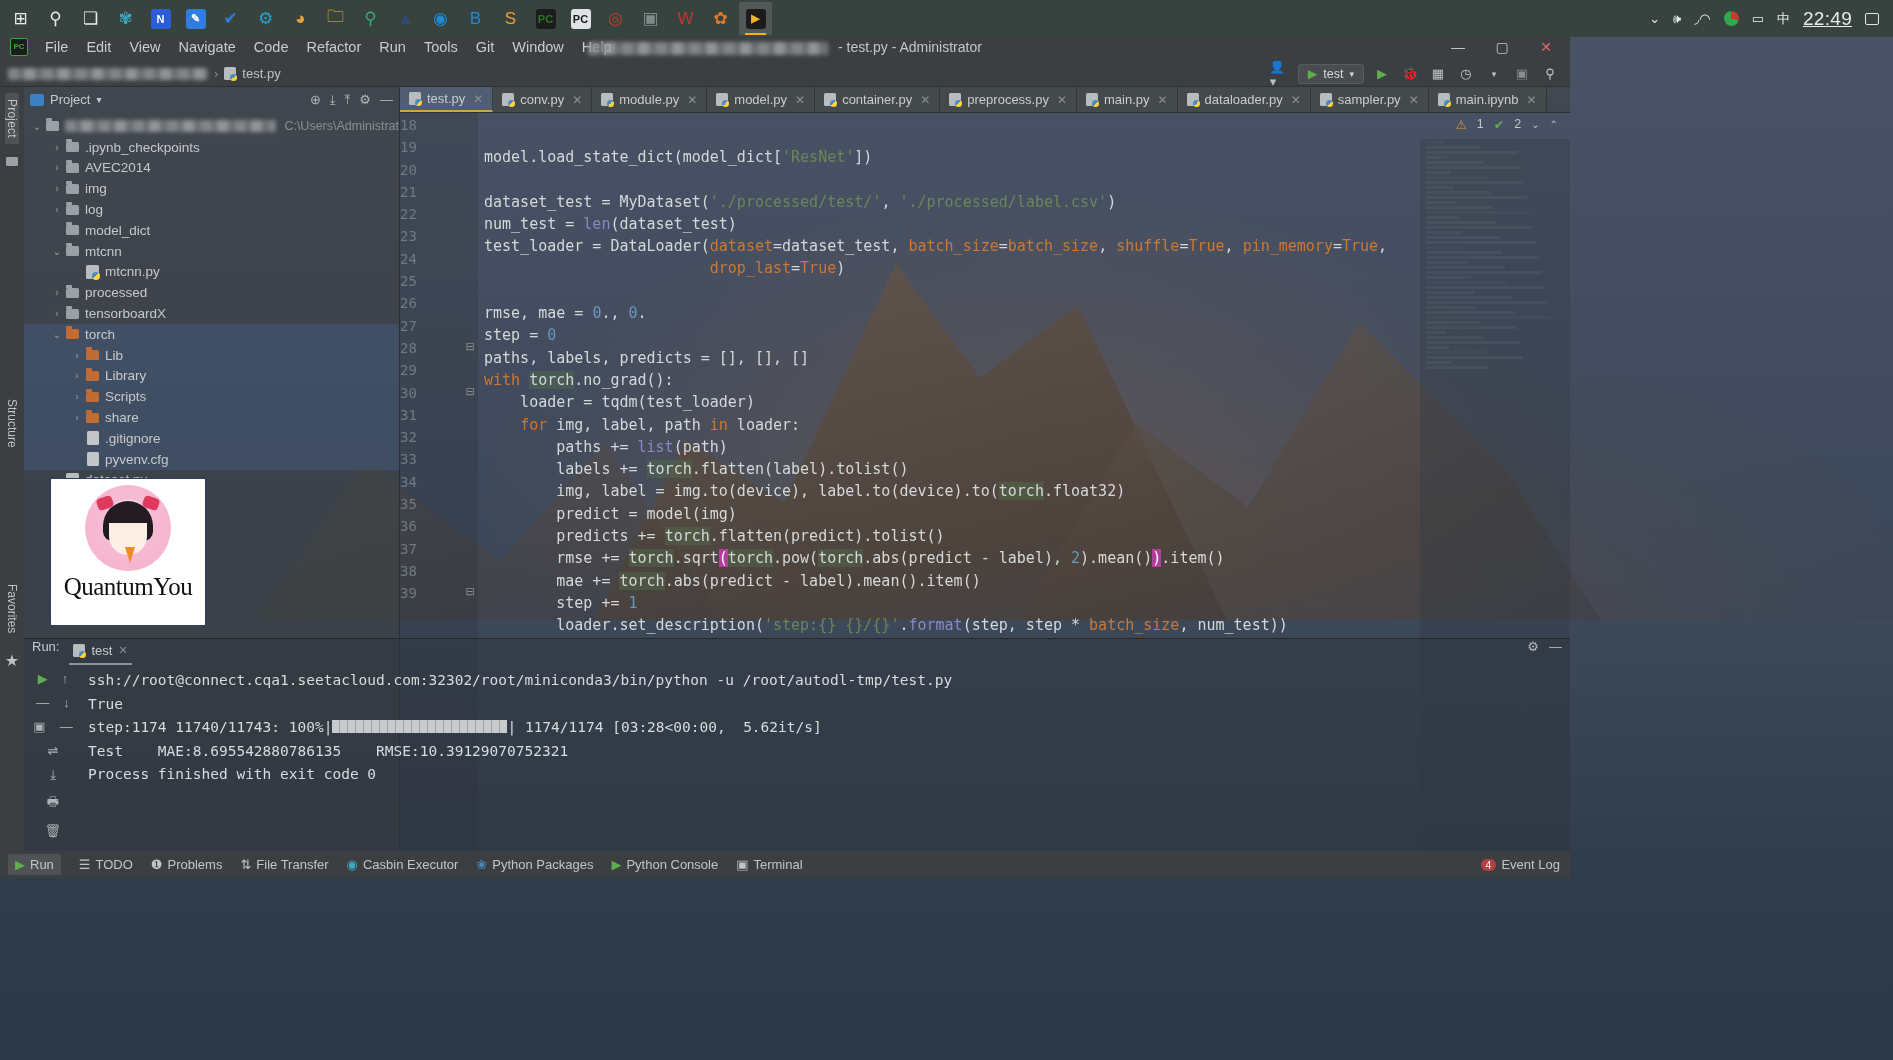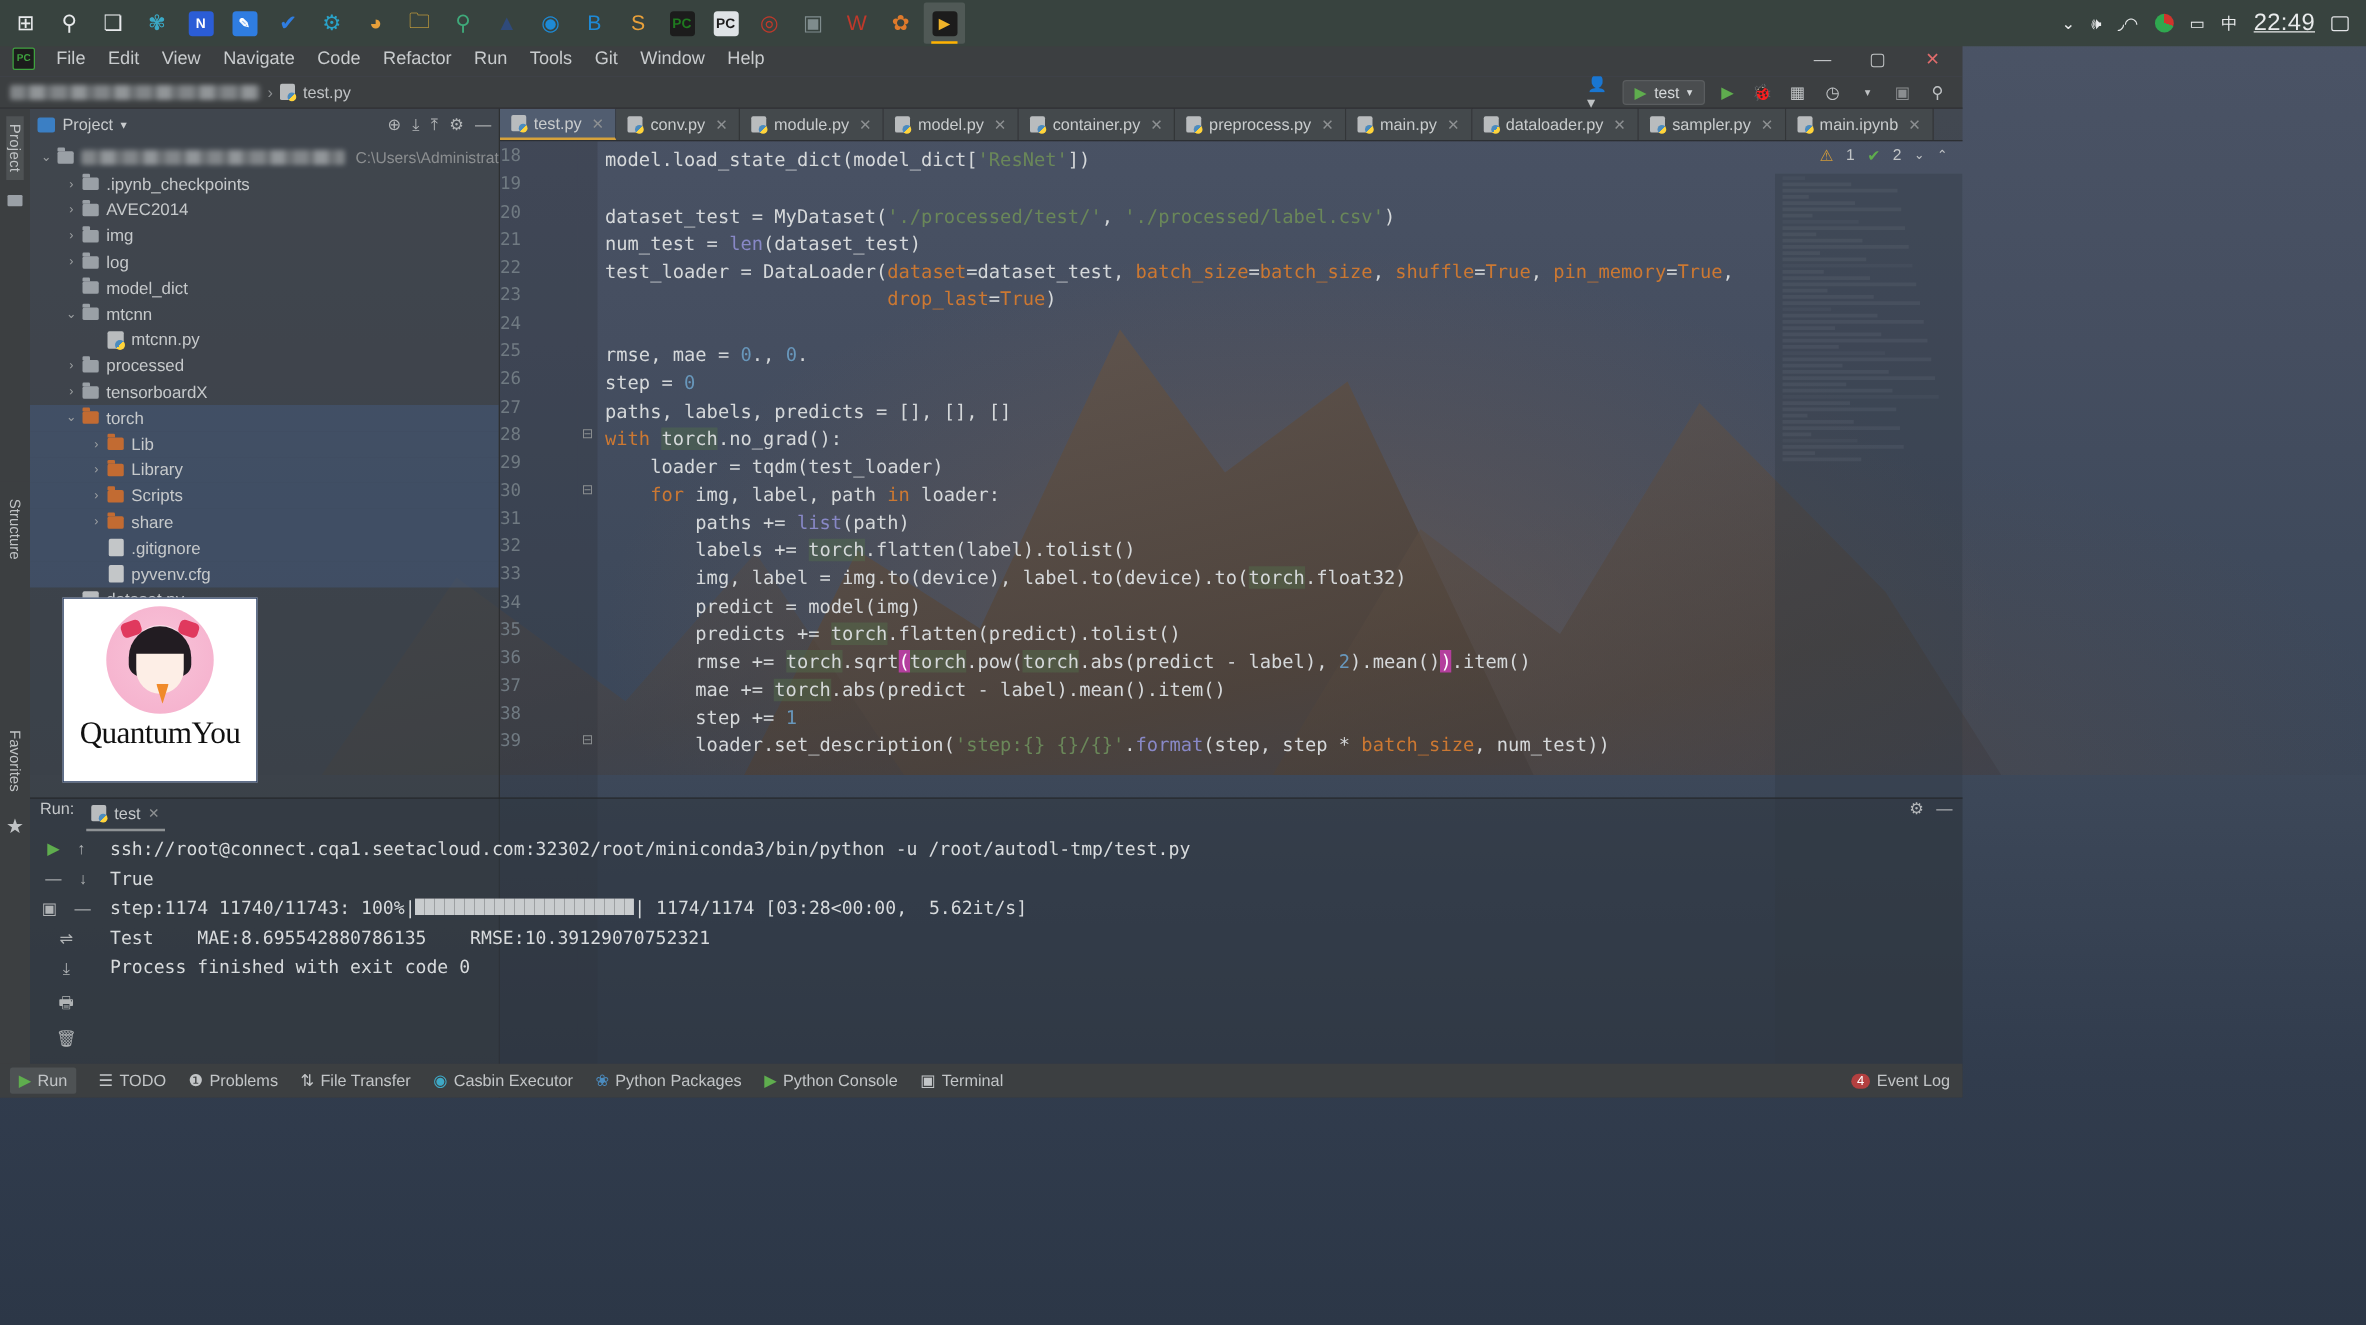--- a/index.html
+++ b/index.html
@@ -160,21 +160,21 @@
   .code-wrap { flex:1; display:flex; min-height:0; position:relative; overflow:hidden; }
   .gutter {
     width: 62px; text-align:left; padding-right: 10px; padding-top: 4px;
     font-family: "DejaVu Sans Mono", monospace; font-size: 14px; color:#707a82; user-select:none;
     background: rgba(45,49,56,0.30);
   }
   .fold-col { width: 16px; padding-top:4px; font-size:11px; color:#8a8d8f; background: rgba(45,49,56,0.30);}
   .code {
     flex:1; padding-top: 4px; padding-left: 6px; min-width:0;
     font-family: "DejaVu Sans Mono", monospace; font-size: 15px; line-height: 22.3px;
-    color: #d5d8da; white-space: pre; overflow: hidden;
+    color: #d5d8da; white-space: pre; overflow: hidden; margin-top: 29px;
   }
   .ln { height: 22.3px; }
   .kw { color:#cc7832; } .num { color:#6897bb; } .str { color:#6a8759; } .par { color:#cc7832; } .bi { color:#8888c6; }
   .hl { background: rgba(83,110,76,0.45); }
   .paren-hl { background: rgba(214,60,190,0.75); color:#fff; }
 
   .bread-strip {
     height: 22px; display:flex; align-items:center; gap:6px; padding-left: 70px;
     font-size: 12.5px; color:#c3c6c8; border-top:1px solid rgba(60,63,65,.5);
     background: rgba(60,63,65,0.20);
@@ -329,20 +329,24 @@
         <span class="menu-item">Edit</span>
         <span class="menu-item">View</span>
         <span class="menu-item">Navigate</span>
         <span class="menu-item">Code</span>
         <span class="menu-item">Refactor</span>
         <span class="menu-item">Run</span>
         <span class="menu-item">Tools</span>
         <span class="menu-item">Git</span>
         <span class="menu-item">Window</span>
         <span class="menu-item">Help</span>
+      </div>
+      <div class="title-center">
+        <span class="blurtext" style="width:240px;height:13px;"></span>
+        <span style="margin-left:6px;">- test.py - Administrator</span>
       </div>
       <div class="win-btns">
         <span class="win-btn">—</span>
         <span class="win-btn">▢</span>
         <span class="win-btn close" style="color:#e06c6c;">✕</span>
       </div>
     </div>
 
     <div class="ide-navbar">
       <span class="blurtext" style="width:200px;height:12px;"></span>

